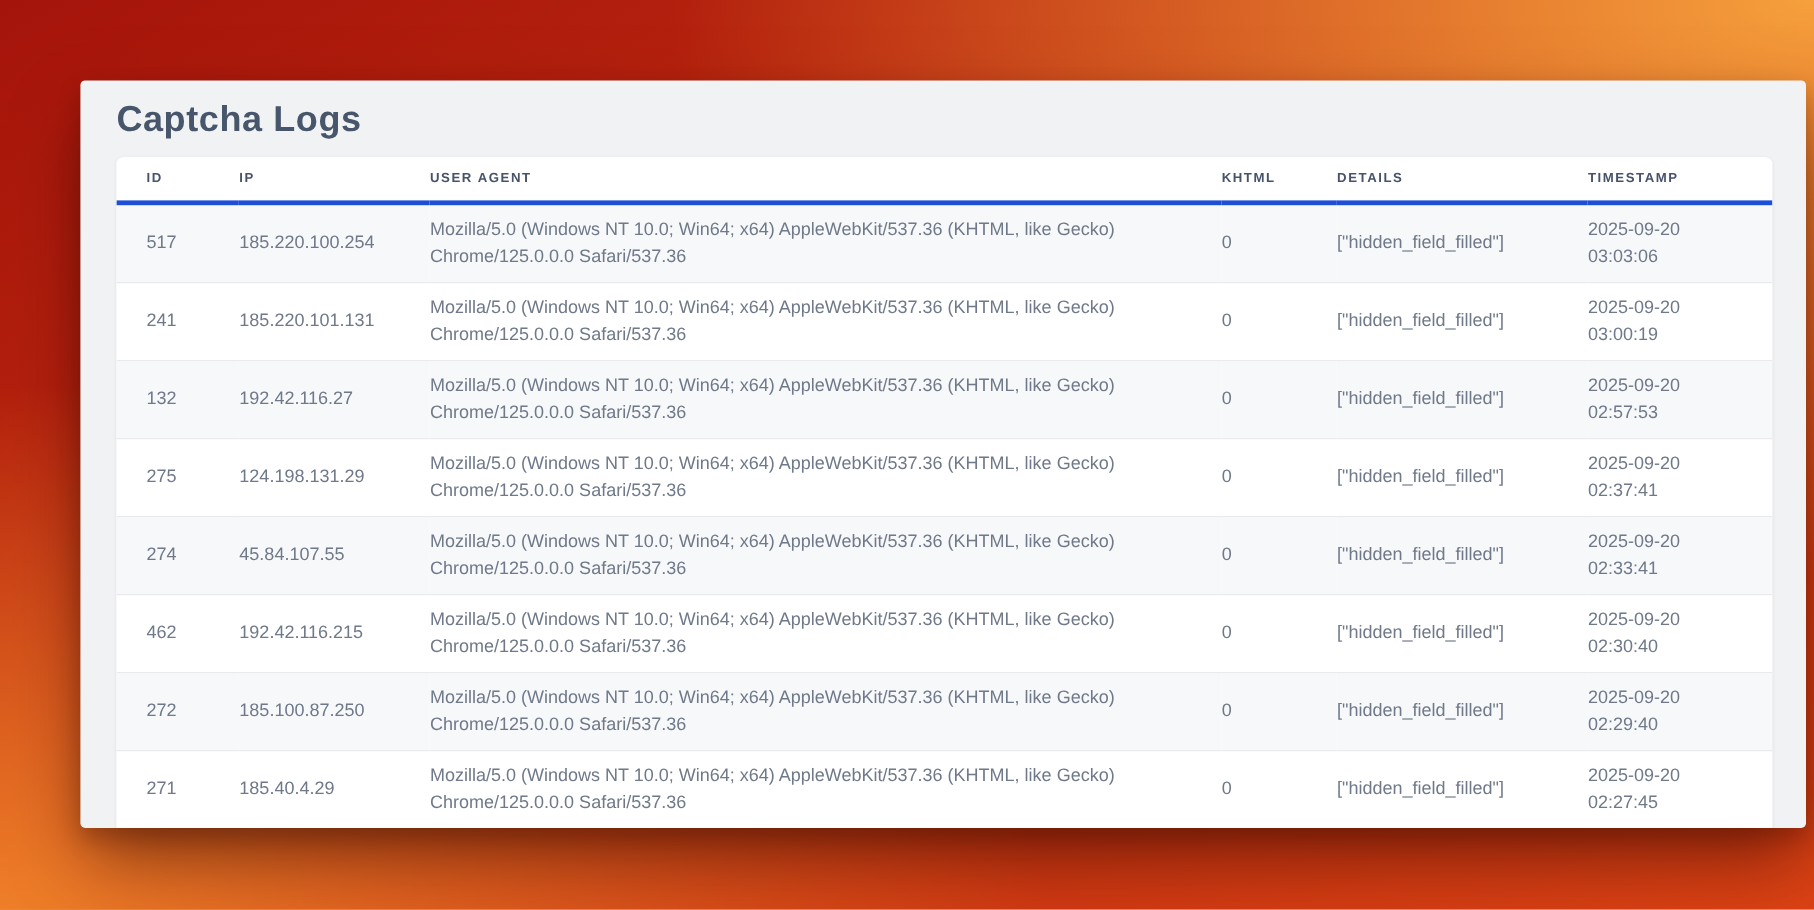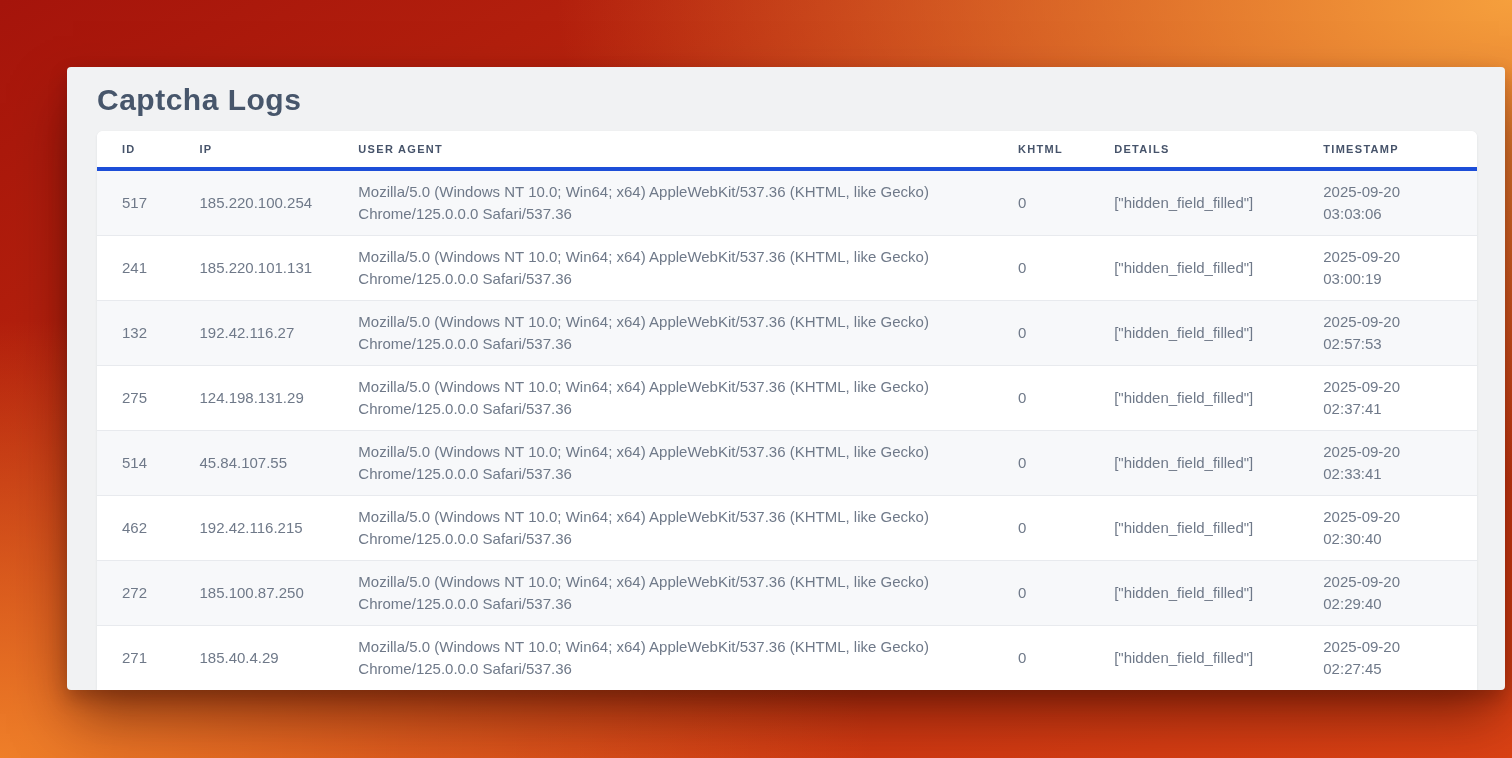--- a/index.html
+++ b/index.html
@@ -162,21 +162,21 @@
     <td>124.198.131.29</td>
     <td>Mozilla/5.0 (Windows NT 10.0; Win64; x64) AppleWebKit/537.36 (KHTML, like Gecko) Chrome/125.0.0.0 Safari/537.36</td>
     <td>0</td>
     <td>["hidden_field_filled"]</td>
     <td>
       <span class="ts-line">2025-09-20</span>
       <span class="ts-line">02:37:41</span>
     </td>
   </tr>
           <tr>
-    <td>514</td>
+    <td>274</td>
     <td>45.84.107.55</td>
     <td>Mozilla/5.0 (Windows NT 10.0; Win64; x64) AppleWebKit/537.36 (KHTML, like Gecko) Chrome/125.0.0.0 Safari/537.36</td>
     <td>0</td>
     <td>["hidden_field_filled"]</td>
     <td>
       <span class="ts-line">2025-09-20</span>
       <span class="ts-line">02:33:41</span>
     </td>
   </tr>
           <tr>

